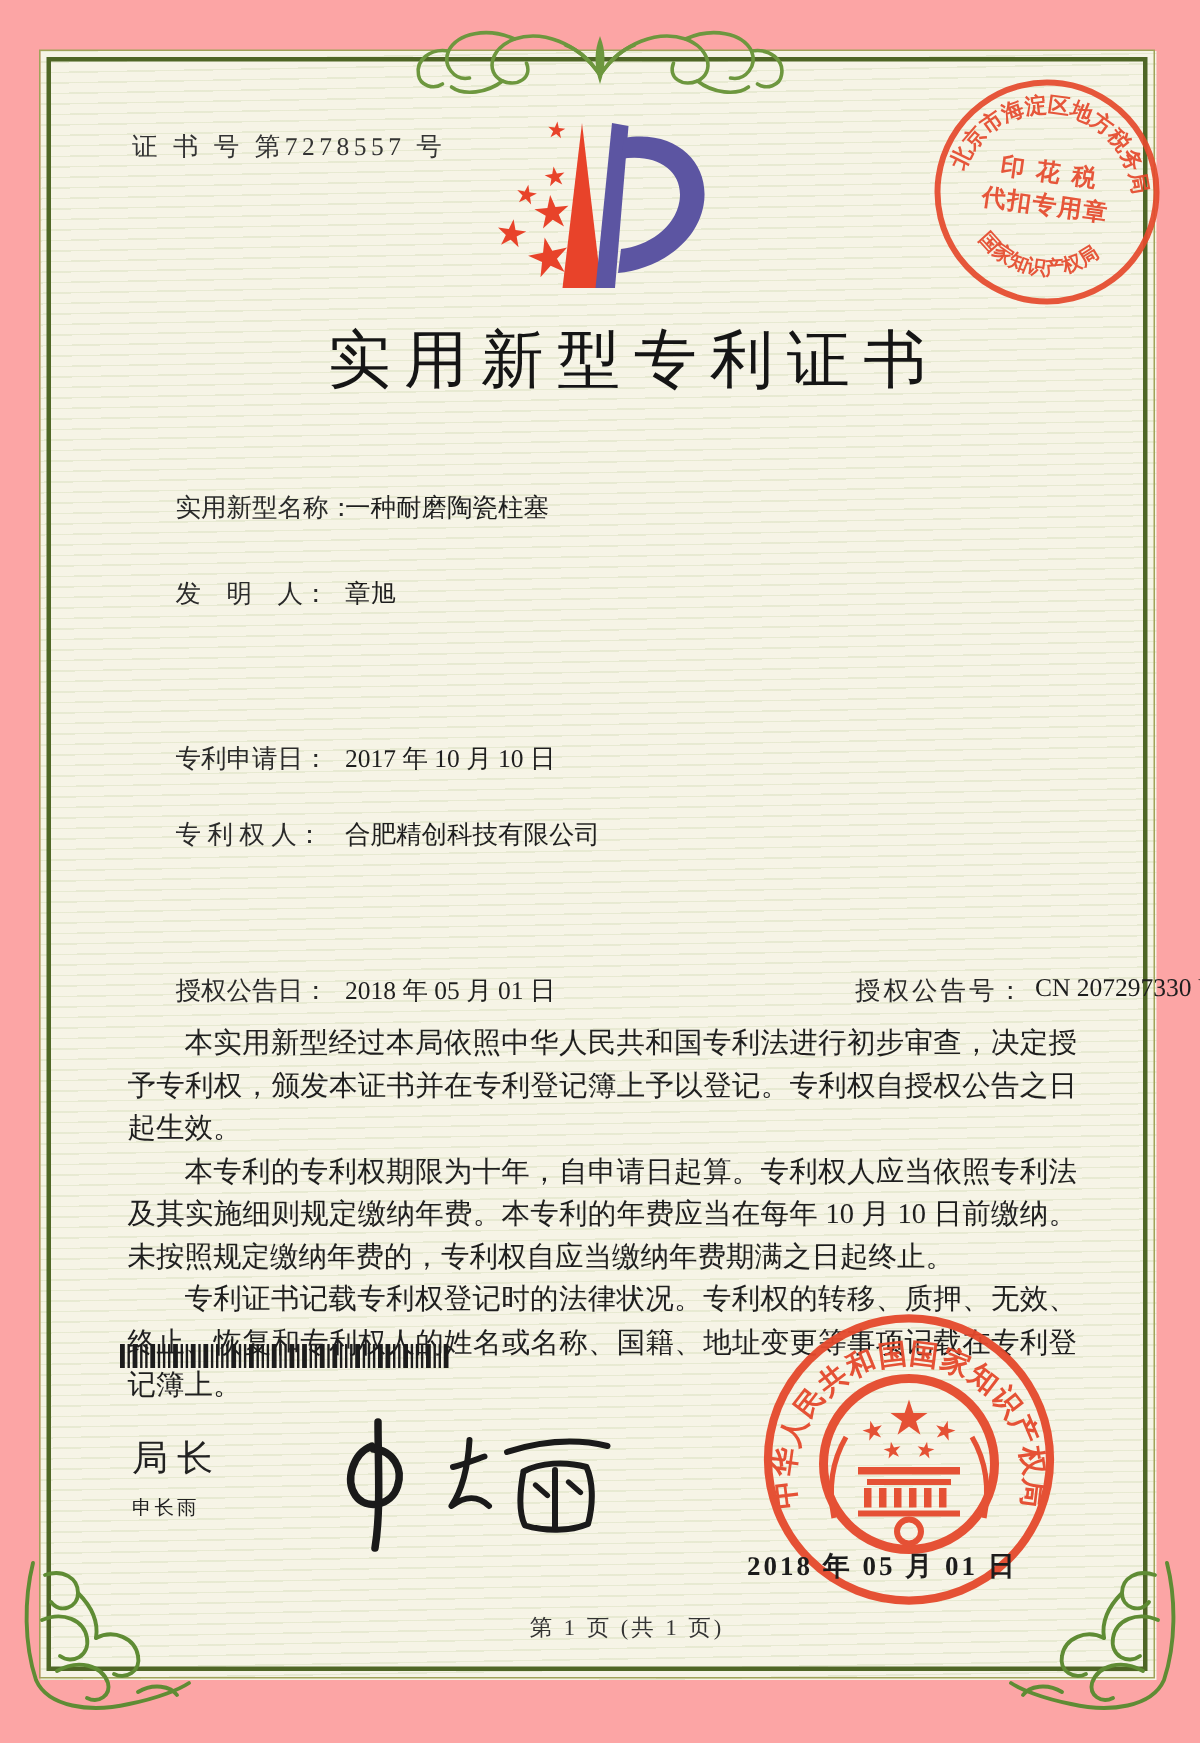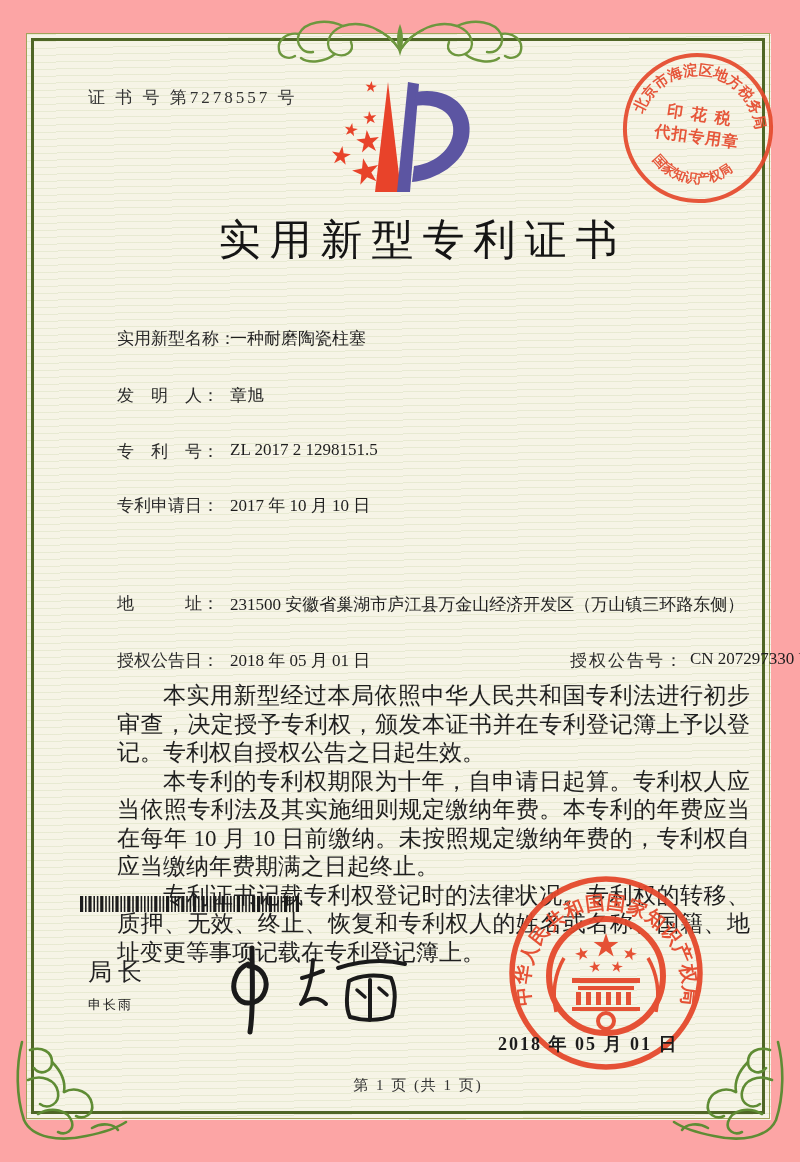--- a/index.html
+++ b/index.html
@@ -35,21 +35,21 @@
     letter-spacing:9px; color:#151515; text-indent:9px;
   }
   .field-row{ position:absolute; left:85px; display:flex; font-size:17px; }
   .field-label{ width:113px; flex:0 0 113px; white-space:nowrap; color:#2a2a2a;margin-left:32px;}
   .field-value{ color:#1e1e1e; }
   .addr-value{ width:522px; line-height:26px; }
   .grant-right{ position:absolute; left:453px; top:0; display:flex; font-size:17px; white-space:nowrap;}
   .grant-right .field-label{ width:auto; flex:none; letter-spacing:2px; margin-right:6px;}
   .paragraphs{
     position:absolute; left:85px; top:682px; width:633px;
-    font-size:23px; line-height:28.5px; color:#1f1f1f; text-align:justify;margin-left:32px;
+    font-size:19px; line-height:28.5px; color:#1f1f1f; text-align:justify;
   }
   .paragraphs p{ margin:0; text-indent:2em; }
   .barcode{ position:absolute; left:80px; top:896px; }
   .signer-title{ position:absolute; left:88px; top:956px; font-size:24px; letter-spacing:6px; color:#222;}
   .signer-name{ position:absolute; left:88px; top:996px; font-size:13px; letter-spacing:2px; color:#222;}
   .signature-svg{ position:absolute; left:188px; top:928px; }
   .logo-svg{ position:absolute; left:328px; top:70px; }
   .tax-stamp{ position:absolute; left:618px; top:46px; transform:rotate(8deg); opacity:.92;}
   .big-seal{ position:absolute; left:505px; top:872px; opacity:.95; }
   .seal-date{
@@ -149,31 +149,27 @@
   <div class="title">实用新型专利证书</div>
 
   <div class="field-row" style="top:327px">
     <span class="field-label">实用新型名称：</span>
     <span class="field-value">一种耐磨陶瓷柱塞</span>
   </div>
   <div class="field-row" style="top:384px">
     <span class="field-label">发　明　人：</span>
     <span class="field-value">章旭</span>
   </div>
-  <div class="field-row" style="top:440px">
-    <span class="field-label">专　利　号：</span>
-    <span class="field-value">ZL 2017 2 1298151.5</span>
-  </div>
   <div class="field-row" style="top:494px">
     <span class="field-label">专利申请日：</span>
     <span class="field-value">2017 年 10 月 10 日</span>
   </div>
-  <div class="field-row" style="top:592px">
-    <span class="field-label">地　　　址：</span>
-    <span class="field-value addr-value">231500 安徽省巢湖市庐江县万金山经济开发区（万山镇三环路东侧）</span>
+  <div class="field-row" style="top:545px">
+    <span class="field-label">专 利 权 人：</span>
+    <span class="field-value">合肥精创科技有限公司</span>
   </div>
   <div class="field-row" style="top:649px; right:82px;">
     <span class="field-label">授权公告日：</span>
     <span class="field-value">2018 年 05 月 01 日</span>
     <span class="grant-right">
       <span class="field-label">授权公告号：</span>
       <span class="field-value">CN 207297330 U</span>
     </span>
   </div>
 

